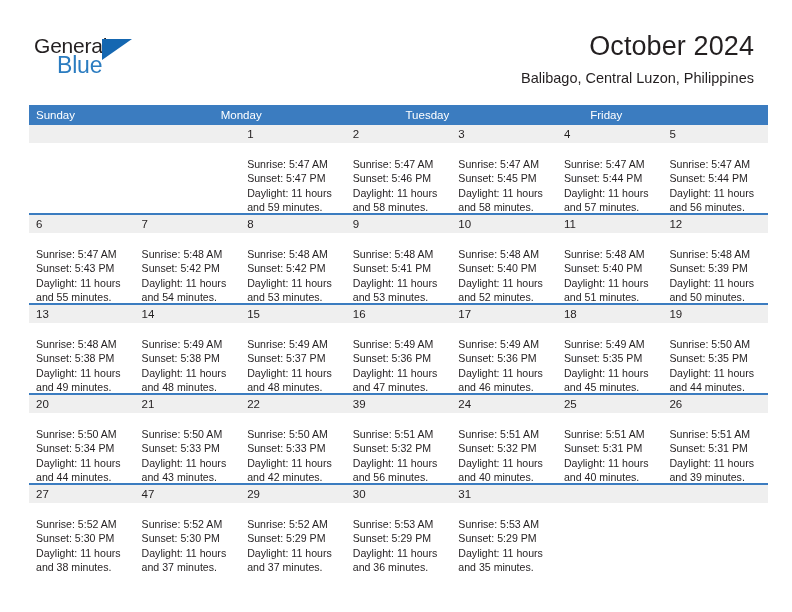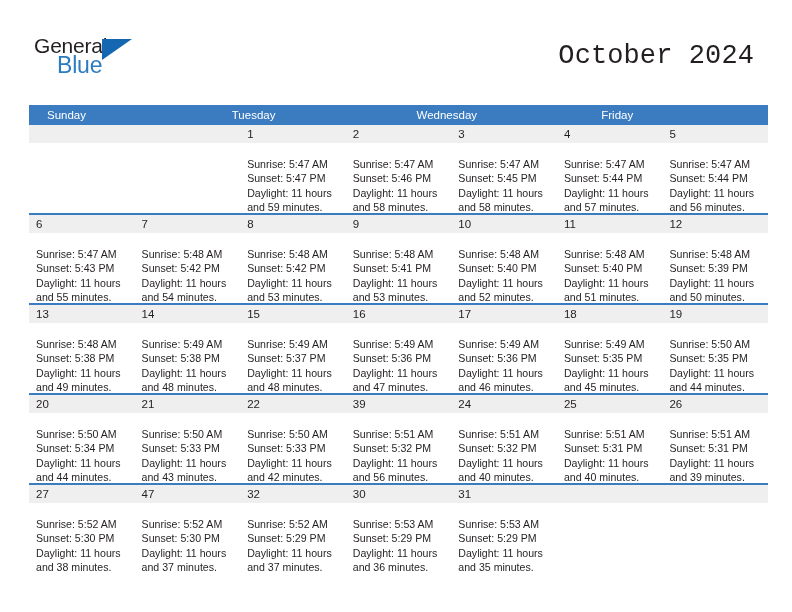--- a/index.html
+++ b/index.html
@@ -58,23 +58,22 @@
     top: 5px;
     width: 0;
     height: 0;
     border-left: 30px solid #1567b1;
     border-bottom: 21px solid transparent;
   }
 
   .title-block {
     position: absolute;
     right: 38px;
-    top: 40px;
+    top: 30px;
     text-align: right;
-    font-family: Liberation Mono, monospace;
   }
   .cal-title {
     font-size: 27px;
     font-weight: normal;
     color: #231f20;
     line-height: 32px;
     letter-spacing: 0.1px;
   }
   .cal-subtitle {
     font-size: 14.5px;
@@ -94,21 +93,21 @@
   .dow-row {
     display: flex;
     background: #3b7cc0;
     height: 20px;
   }
   .dow {
     flex: 1 1 0;
     color: #ffffff;
     font-size: 11.5px;
     line-height: 20px;
-    padding-left: 18px;
+    padding-left: 7px;
     white-space: nowrap;
   }
 
   .week {
     position: relative;
     border-top: 2px solid #3b7cc0;
   }
   .week:first-of-type {
     border-top: none;
   }
@@ -157,30 +156,31 @@
   <div class="header">
 
     <div class="logo">
       <span class="logo-general">General</span>
       <span class="logo-triangle"></span>
       <span class="logo-blue">Blue</span>
     </div>
 
     <div class="title-block">
       <div class="cal-title">October 2024</div>
+      <div class="cal-subtitle">Balibago, Central Luzon, Philippines</div>
     </div>
 
   </div>
 
   <div class="calendar">
 
     <div class="dow-row">
       <div class="dow">Sunday</div>
+      <div class="dow">Monday</div>
       <div class="dow">Tuesday</div>
-      <div class="dow">Wednesday</div>
       <div class="dow">Friday</div>
     </div>
 
     <div id="weeks-container">
         <div class="week">
           <div class="week-band"></div>
           <div class="week-cells">
             <div class="cell empty">
               <div class="daynum"></div>
               <div class="lines">
@@ -465,21 +465,21 @@
             <div class="cell">
               <div class="daynum">47</div>
               <div class="lines">
                 <div class="line">Sunrise: 5:52 AM</div>
                 <div class="line">Sunset: 5:30 PM</div>
                 <div class="line">Daylight: 11 hours</div>
                 <div class="line">and 37 minutes.</div>
               </div>
             </div>
             <div class="cell">
-              <div class="daynum">32</div>
+              <div class="daynum">29</div>
               <div class="lines">
                 <div class="line">Sunrise: 5:52 AM</div>
                 <div class="line">Sunset: 5:29 PM</div>
                 <div class="line">Daylight: 11 hours</div>
                 <div class="line">and 37 minutes.</div>
               </div>
             </div>
             <div class="cell">
               <div class="daynum">30</div>
               <div class="lines">

